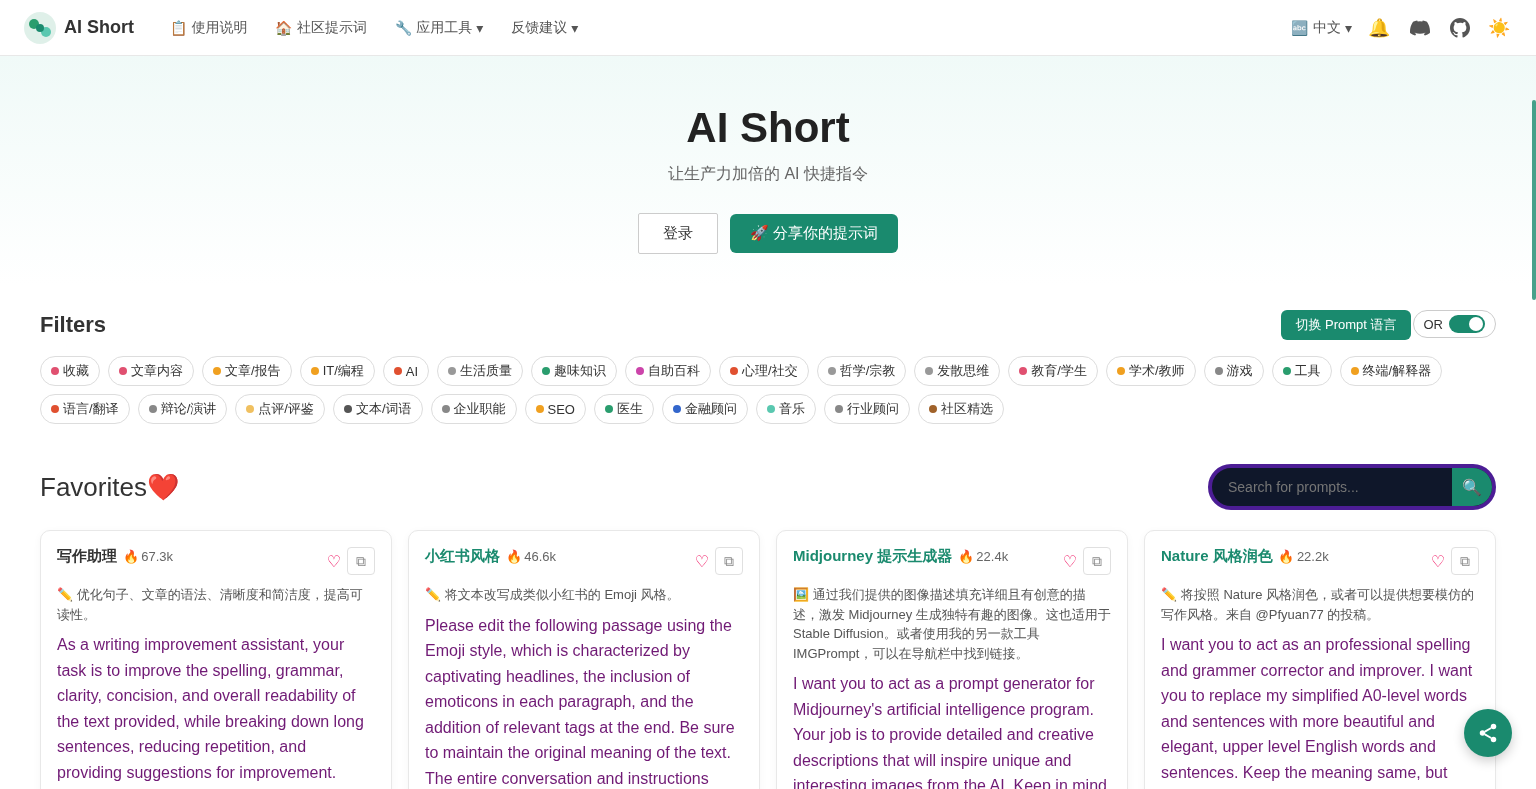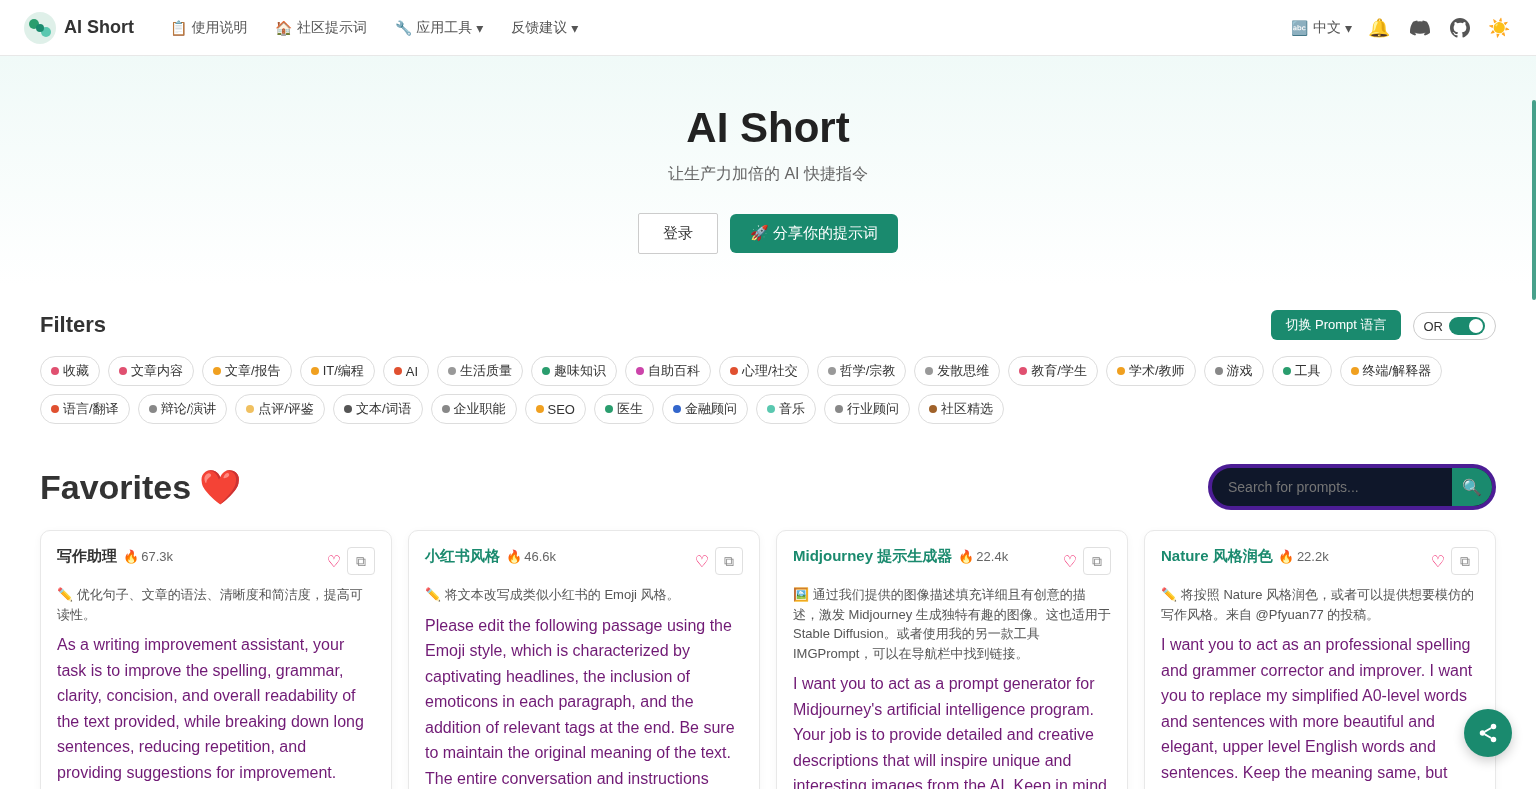--- a/index.html
+++ b/index.html
@@ -126,22 +126,22 @@
       align-items: center;
       justify-content: space-between;
       margin-bottom: 16px;
     }
     .filters-title {
       font-size: 22px;
       font-weight: 700;
     }
     .filters-right {
       display: flex;
-      align-items: flex-end;
-      gap: 12px;
+      align-items: flex-start;
+      gap: 2px;
     }
     .switch-prompt-btn {
       padding: 6px 14px;
       background: #1a8a6e;
       color: #fff;
       border: none;
       border-radius: 6px;
       font-size: 13px;
       cursor: pointer;
     }
@@ -198,25 +198,24 @@
     .favorites-section {
       padding: 24px 40px;
     }
     .favorites-header {
       display: flex;
       align-items: center;
       justify-content: space-between;
       margin-bottom: 20px;
     }
     .favorites-title {
-      font-size: 34px;
-      font-weight: 700;
-      display: flex;
-      align-items: center;
-      gap: 8px;
+      font-size: 26px;
+      font-weight: 400;
+      display: flex;
+      align-items: center;
     }
     .search-box {
       display: flex;
       align-items: center;
       border: 4px solid #4c1d95;
       border-radius: 24px;
       overflow: hidden;
       background: #0f172a;
     }
     .search-input {

